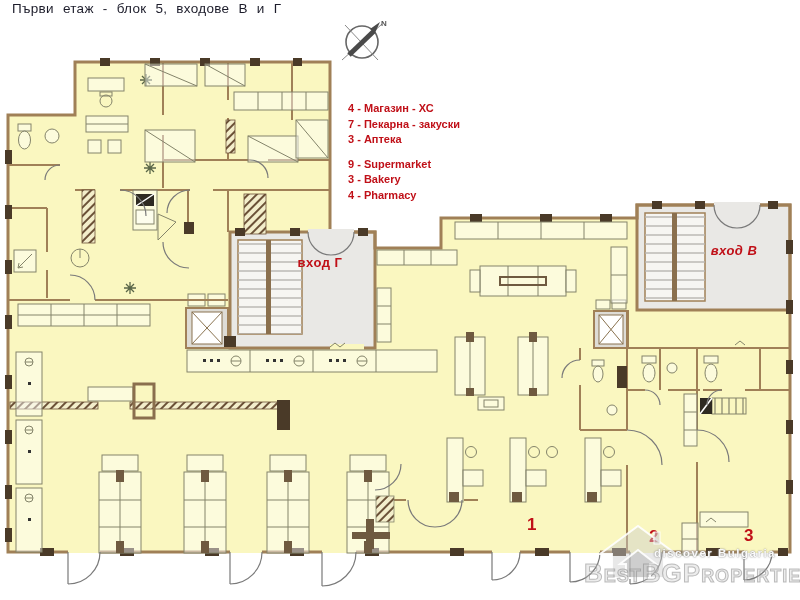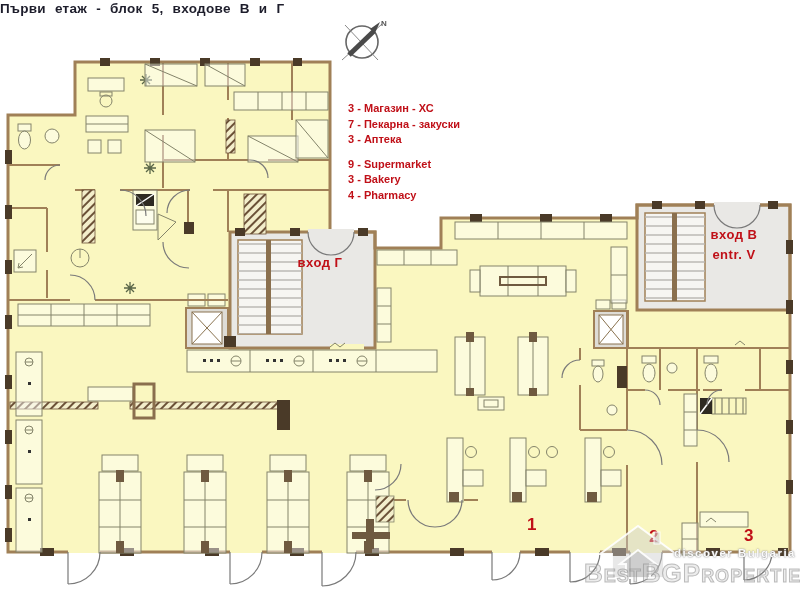--- a/index.html
+++ b/index.html
@@ -13,39 +13,39 @@
   .wallthin{stroke:var(--wall-brown);stroke-width:2;fill:none;}
   .pier{fill:var(--wall-dark);}
   .furn{fill:rgba(255,255,255,.45);stroke:#84846a;stroke-width:1;}
   .furnl{fill:none;stroke:#84846a;stroke-width:1;}
   .furnd{fill:#6f5a40;}
   .door{fill:none;stroke:#7a7a7a;stroke-width:1.2;}
   .gapY{fill:var(--room-yellow);}
   .gapG{fill:var(--lobby-gray);}
   .stairbg{fill:#f6f5f2;stroke:var(--wall-brown);stroke-width:1.5;}
   .plant{stroke:#5a6648;stroke-width:1.3;fill:none;}
-  .title{left:15px;top:8px;font-size:13.5px;font-weight:bold;letter-spacing:.3px;
-         word-spacing:5px;line-height:18px;color:var(--title-ink);}
+  .title{left:15px;top:8px;font-size:13.5px;font-weight:normal;letter-spacing:.3px;
+         word-spacing:5px;line-height:18px;color:var(--title-ink);padding-left:12px;}
   .legend{position:absolute;left:348px;top:101px;font-size:11px;font-weight:bold;
           color:var(--accent-red);line-height:15.5px;}
   .legend .gap{height:9px;}
   .entr{position:absolute;font-size:13px;font-weight:bold;color:var(--accent-red);
         text-align:center;line-height:20px;letter-spacing:.5px;}
   .entrG{left:272px;top:253px;width:96px;}
-  .entrV{left:686px;top:225px;width:96px;}
+  .entrV{left:686px;top:241px;width:96px;font-style:italic;}
   .num{position:absolute;font-size:17px;font-weight:bold;color:var(--accent-red);}
   .num1{left:527px;top:515px;}
   .num2{left:649px;top:527px;}
   .num3{left:744px;top:526px;}
   .north{position:absolute;left:381px;top:19px;font-size:8px;color:#555;font-weight:bold;}
   .wm-brand{position:absolute;left:584px;top:558px;font-size:26px;font-weight:bold;
             letter-spacing:1px;font-variant:small-caps;
             color:rgba(195,195,195,.32);-webkit-text-stroke:1px rgba(140,140,140,.55);
             white-space:nowrap;}
-  .wm-tag{position:absolute;left:674px;top:547px;font-size:11.5px;font-weight:bold;
+  .wm-tag{position:absolute;left:654px;top:547px;font-size:11.5px;font-weight:bold;
           letter-spacing:1.5px;color:rgba(255,255,255,.95);
           text-shadow:0 0 2px rgba(140,140,140,.9),0 0 1px rgba(140,140,140,.9);
           white-space:nowrap;}
 </style>
 </head>
 <body>
 
 <div class="stage">
 
 <svg width="800" height="600" viewBox="0 0 800 600">
@@ -447,35 +447,34 @@
   <line x1="13" y1="39" x2="38" y2="15" stroke="#4a4a4a" stroke-width="5"></line>
   <polygon points="44,6 34,13 39,17" fill="#4a4a4a"></polygon>
 </svg>
 <div class="north">N</div>
 
 <div class="title">
   <div>Първи етаж - блок 5, входове В и Г</div>
 </div>
 
 <div class="legend">
-  <div>3 - Магазин - ХС</div>
+  <div>4 - Магазин - ХС</div>
   <div>7 - Пекарна - закуски</div>
   <div>3 - Аптека</div>
   <div class="gap"></div>
   <div>9 - Supermarket</div>
   <div>3 - Bakery</div>
   <div>4 - Pharmacy</div>
 </div>
 
 <div class="entr entrG">
   <div>вход Г</div>
 </div>
 <div class="entr entrV">
   <div>вход В</div>
-  <div>entr. V</div>
 </div>
 
 <div class="num num1">1</div>
 <div class="num num2">2</div>
 <div class="num num3">3</div>
 
 <svg width="92" height="64" style="left:592px;top:520px;">
   <g fill="rgba(205,205,205,.45)" stroke="rgba(255,255,255,.9)" stroke-width="2">
     <polygon points="8,34 46,6 84,34 72,34 72,58 20,58 20,34"></polygon>
     <polygon points="28,44 46,30 64,44 58,44 58,58 34,58 34,44" fill="rgba(180,180,180,.5)"></polygon>

